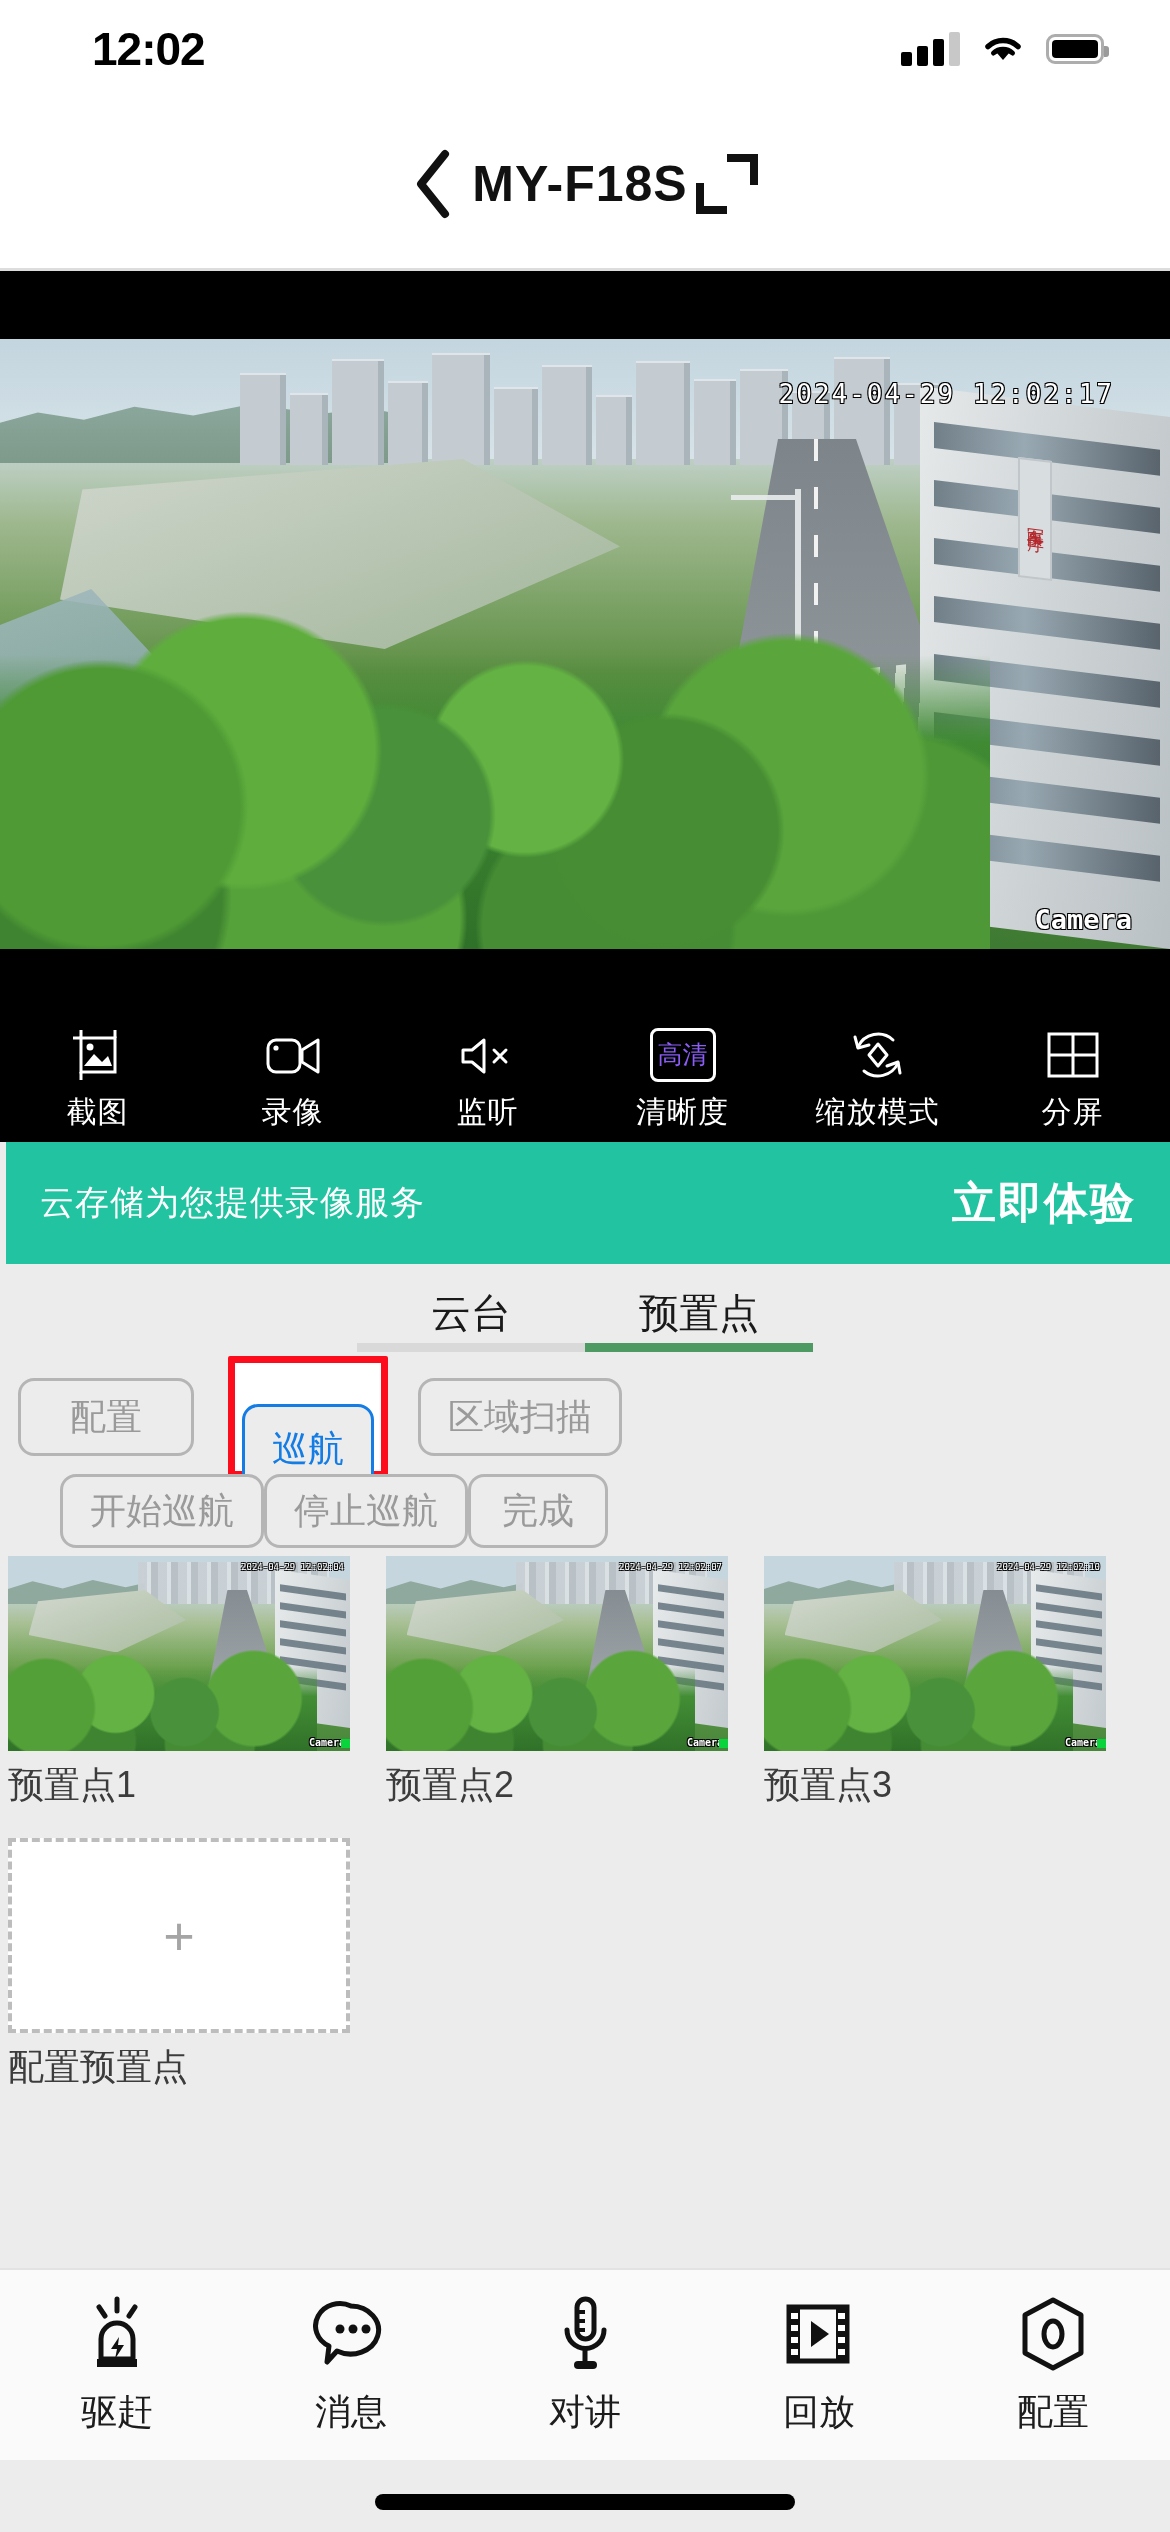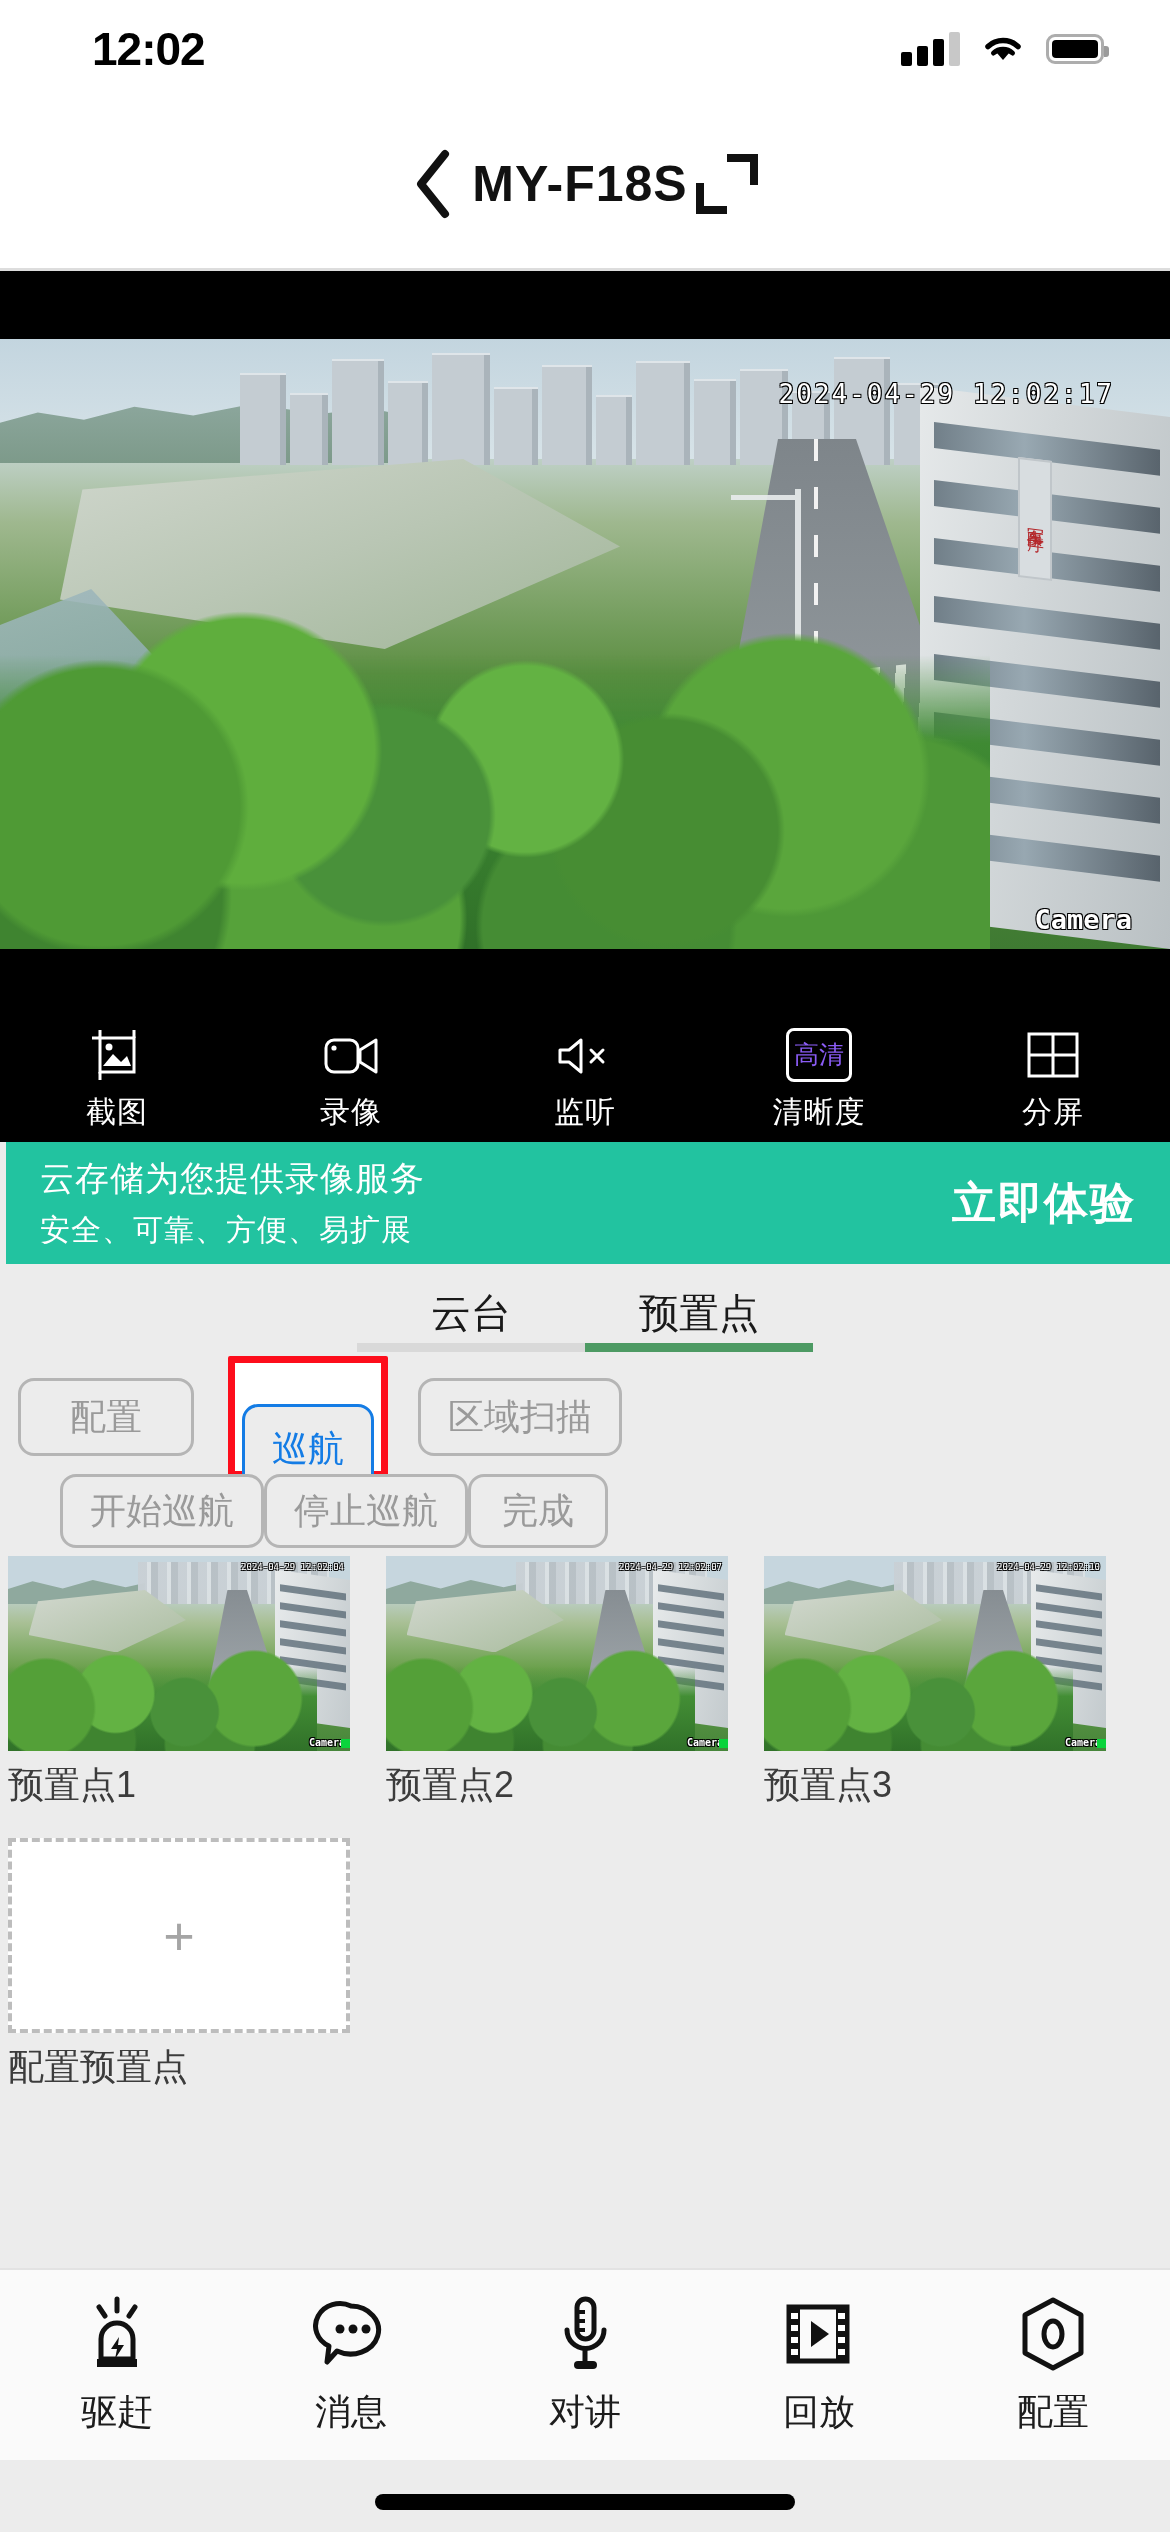--- a/index.html
+++ b/index.html
@@ -346,37 +346,48 @@
 
   <div class="vtool">
     <div class="vtool-ico">
       <div style="width:66px;height:54px;border:3px solid #fff;border-radius:8px;display:flex;align-items:center;justify-content:center;">
         <span style="color:#8b5cf6;font-size:25px;letter-spacing:0;">高清</span>
       </div>
     </div>
     <div class="vtool-lb">清晰度</div>
   </div>
 
+  <div class="vtool">
+    <div class="vtool-ico">
+      <svg width="60" height="56" viewBox="0 0 60 56">
+        <path d="M10 20 A22 22 0 0 1 45 13" stroke="#fff" stroke-width="3" fill="none" stroke-linecap="round"></path>
+        <path d="M50 36 A22 22 0 0 1 16 44" stroke="#fff" stroke-width="3" fill="none" stroke-linecap="round"></path>
+        <path d="M7 10 L10 21 L21 18" stroke="#fff" stroke-width="3" fill="none" stroke-linecap="round" stroke-linejoin="round"></path>
+        <path d="M52 46 L50 35 L39 39" stroke="#fff" stroke-width="3" fill="none" stroke-linecap="round" stroke-linejoin="round"></path>
+        <path d="M30 17 L39 28 L30 39 L21 28 Z" stroke="#fff" stroke-width="3" fill="none" stroke-linejoin="round"></path>
+      </svg>
+    </div>
+    <div class="vtool-lb">缩放模式</div>
+  </div>
 
   <div class="vtool">
     <div class="vtool-ico">
       <svg width="58" height="54" viewBox="0 0 58 54">
         <rect x="5" y="6" width="48" height="42" stroke="#fff" stroke-width="3" fill="none"></rect>
         <path d="M29 6 L29 48 M5 27 L53 27" stroke="#fff" stroke-width="3"></path>
       </svg>
     </div>
     <div class="vtool-lb">分屏</div>
   </div>
 
 </div>
 
 <div class="cloudban">
   <div class="cb-lines">
     <div class="cb-l1">云存储为您提供录像服务</div>
-    <div class="cb-l2">安全、可靠、方便、易扩展</div>
   </div>
   <div class="cb-cta">立即体验</div>
 </div>
 
 <div class="tabs">
   <div class="tab">
     <span>云台</span>
     <div class="ul"></div>
   </div>
   <div class="tab active">

